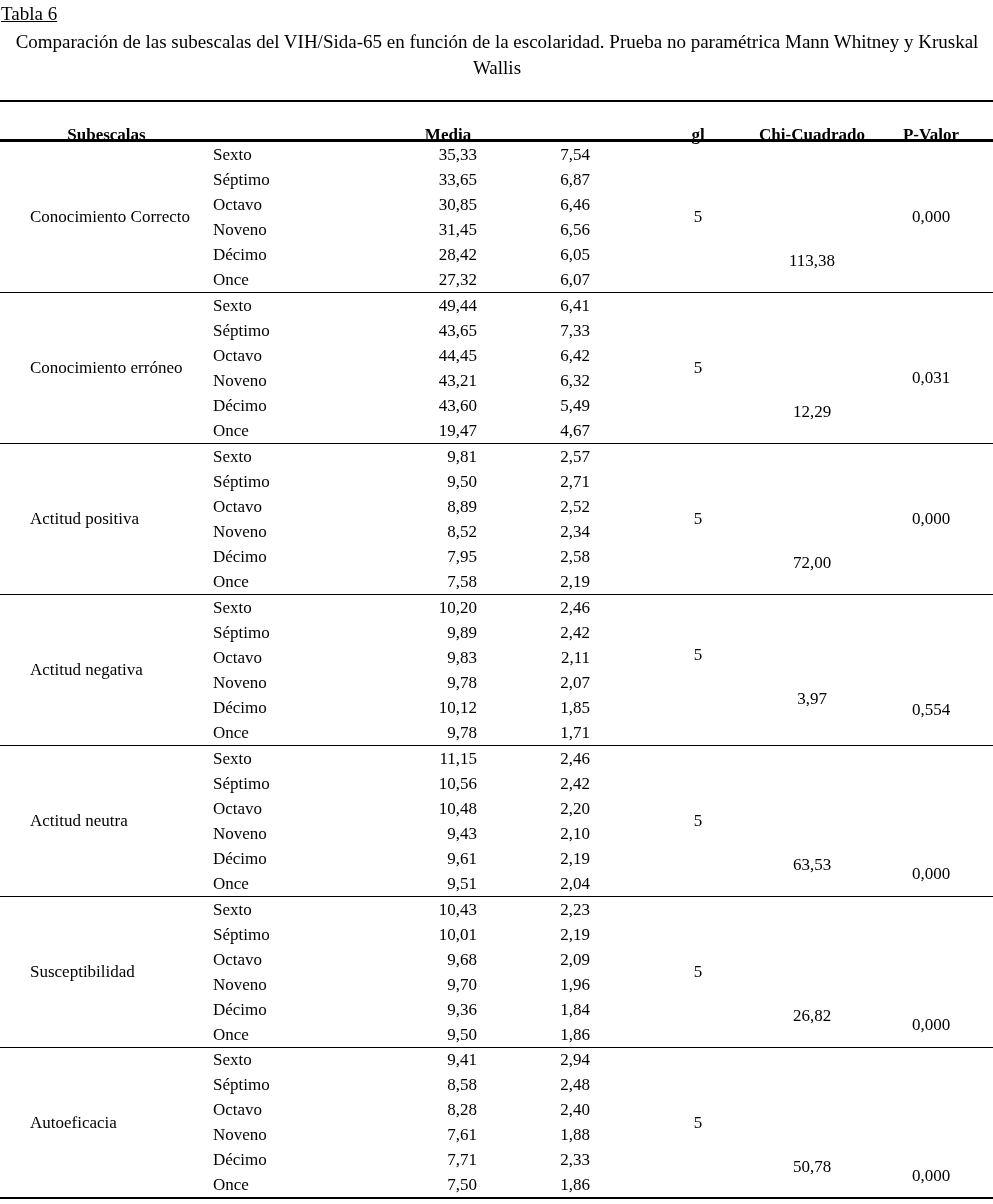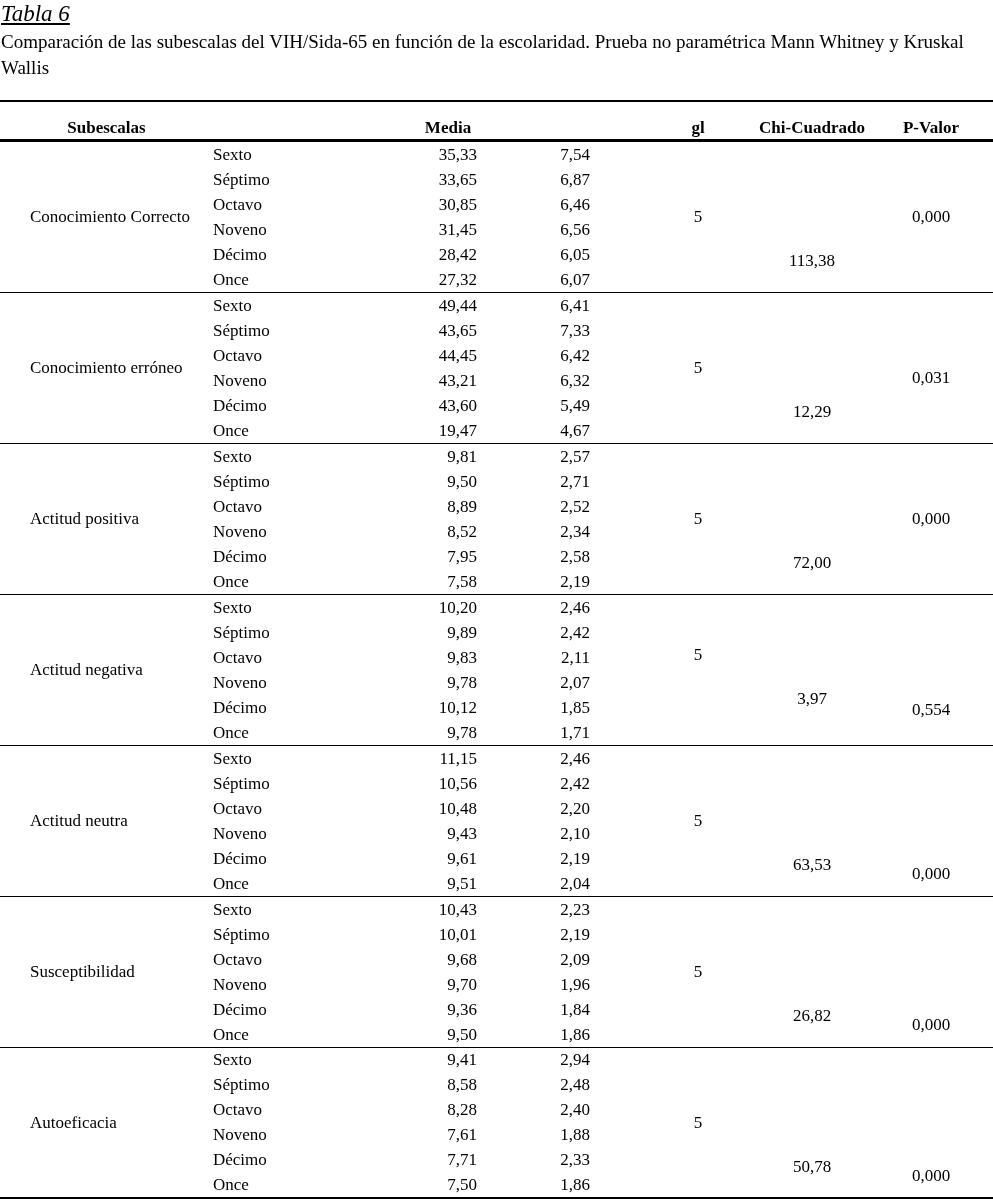--- a/index.html
+++ b/index.html
@@ -2,35 +2,34 @@
 <html><head>
 <meta charset="utf-8">
 <style>
   html,body{margin:0;padding:0;background:#ffffff;}
   body{
     width:993px;height:1204px;position:relative;color:#000;
     font-family:"Liberation Serif","DejaVu Serif",serif;
     -webkit-font-smoothing:antialiased;
   }
   .title{
-    position:absolute;left:1px;top:2px;font-size:23px;line-height:24px;
+    position:absolute;left:1px;top:2px;font-size:19px;line-height:24px;
     text-decoration:underline;
-    font-style:italic;
   }
   .caption{
     position:absolute;left:1px;top:29px;width:992px;
-    font-size:19px;line-height:26px;
+    font-size:19px;line-height:26px;text-align:center;
   }
   .tbl{position:absolute;left:0;top:100px;width:993px;font-size:17px;}
   .thead{
     position:relative;height:37px;
     border-top:2px solid #000;border-bottom:3px solid #000;
   }
   .th{
-    position:absolute;top:7px;height:37px;line-height:37px;
+    position:absolute;top:14px;height:37px;line-height:37px;
     text-align:center;font-weight:bold;font-size:17px;white-space:nowrap;
   }
   .th1{left:0;width:213px;}
   .th2{left:213px;width:140px;}
   .th3{left:393px;width:110px;}
   .th4{left:533px;width:130px;}
   .th5{left:668px;width:60px;}
   .th6{left:752px;width:120px;}
   .th7{left:871px;width:120px;}
   .block{

